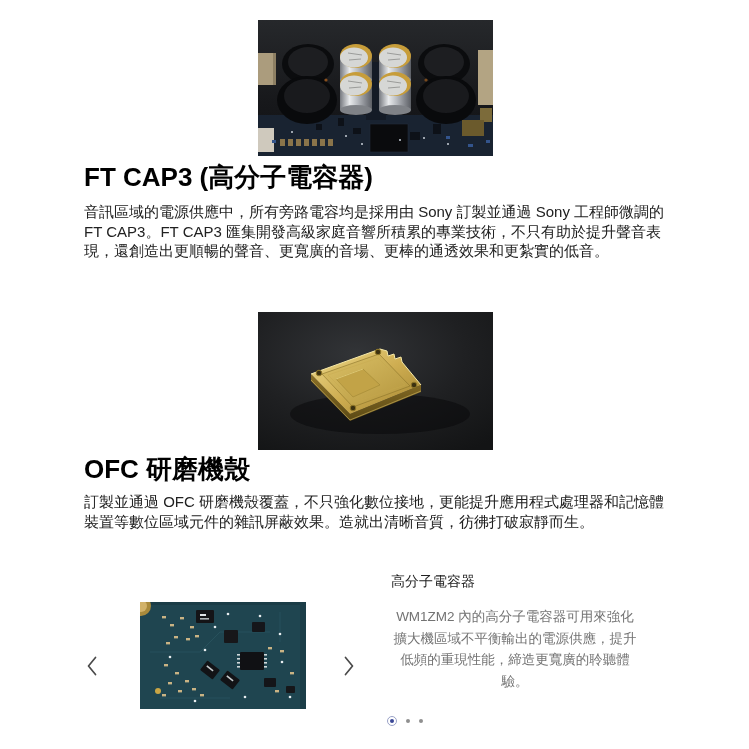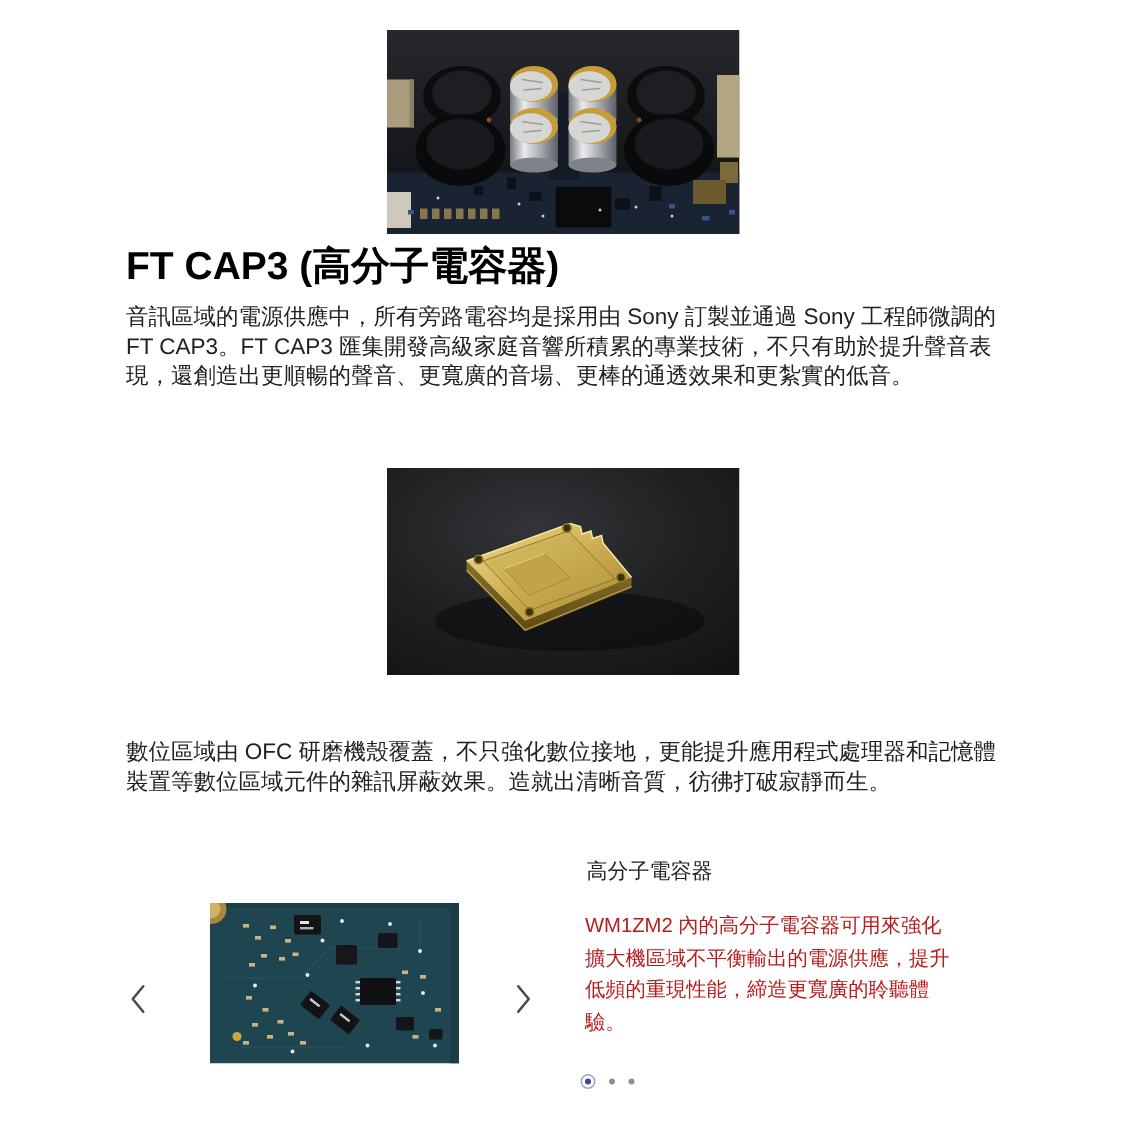--- a/index.html
+++ b/index.html
@@ -21,21 +21,21 @@
   .para{position:absolute;left:84px;width:594px;margin:0;font-size:15px;line-height:19.5px;color:#212121;}
   #p1{top:202px;}
   #p2{top:492px;}
 
   
   .chev{position:absolute;width:24px;height:26px;background:none;border:none;padding:0;cursor:pointer;}
   #chevL{left:81px;top:653px;}
   #chevR{left:336px;top:653px;}
   #slideImg{left:140px;top:602px;width:166px;height:107px;}
   .slide-head{position:absolute;left:391px;top:572px;margin:0;font-size:14px;font-weight:400;line-height:20px;color:#212121;font-family:Liberation Mono, monospace;}
-  .slide-body{position:absolute;left:390px;top:606px;width:250px;margin:0;font-size:13.5px;line-height:21.5px;color:#b91c1c;}
+  .slide-body{position:absolute;left:390px;top:606px;width:250px;margin:0;font-size:13.5px;line-height:21.5px;color:#737373;text-align:center;}
   .dots{position:absolute;left:387px;top:715px;height:12px;display:flex;align-items:center;gap:9px;}
   .dot{width:4px;height:4px;border-radius:50%;background:#8f8f8f;cursor:pointer;}
   .dot-active{width:8px;height:8px;background:#fff;border:1px solid #9aa2c7;display:flex;align-items:center;justify-content:center;}
   .dot-active::after{content:"";width:4px;height:4px;border-radius:50%;background:#3a4796;}
 </style>
 </head>
 <body>
 
 <div class="canvas">
 
@@ -180,21 +180,22 @@
 
       <g fill="#3c3110" stroke="#8f7728" stroke-width="1">
         <circle cx="61" cy="61" r="2.8"></circle>
           <circle cx="120" cy="40" r="2.8"></circle>
           <circle cx="156" cy="73" r="2.8"></circle>
           <circle cx="95" cy="96" r="2.8"></circle>
       </g>
     </svg>
   </figure>
 
-  <p id="p2" class="para">數位區域由 OFC 研磨機殼覆蓋，不只強化數位接地，更能提升應用程式處理器和記憶體裝置等數位區域元件的雜訊屏蔽效果。造就出清晰音質，彷彿打破寂靜而生。</p>
+  <h2 id="h2t" class="h2">OFC 研磨機殼</h2>
+  <p id="p2" class="para">訂製並通過 OFC 研磨機殼覆蓋，不只強化數位接地，更能提升應用程式處理器和記憶體裝置等數位區域元件的雜訊屏蔽效果。造就出清晰音質，彷彿打破寂靜而生。</p>
 
   <button id="chevL" class="chev" aria-label="previous">
     <svg width="24" height="26" viewBox="0 0 24 26">
       <polyline points="14.5,4.5 7.5,13 14.5,21.5" fill="none" stroke="#4a4a4a" stroke-width="1.7" stroke-linecap="round" stroke-linejoin="round"></polyline>
     </svg>
   </button>
 
   <figure id="slideImg">
     <svg width="166" height="107" viewBox="0 0 166 107">
       <rect width="166" height="107" fill="#1f4550"></rect>

